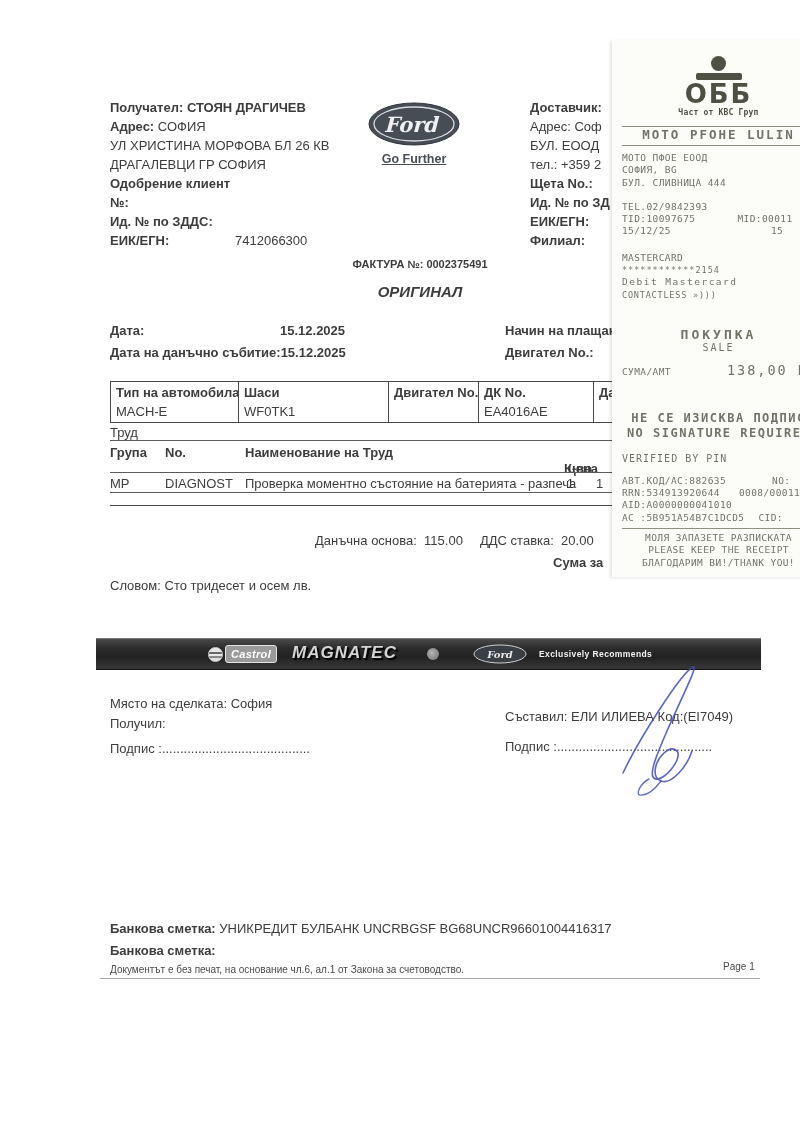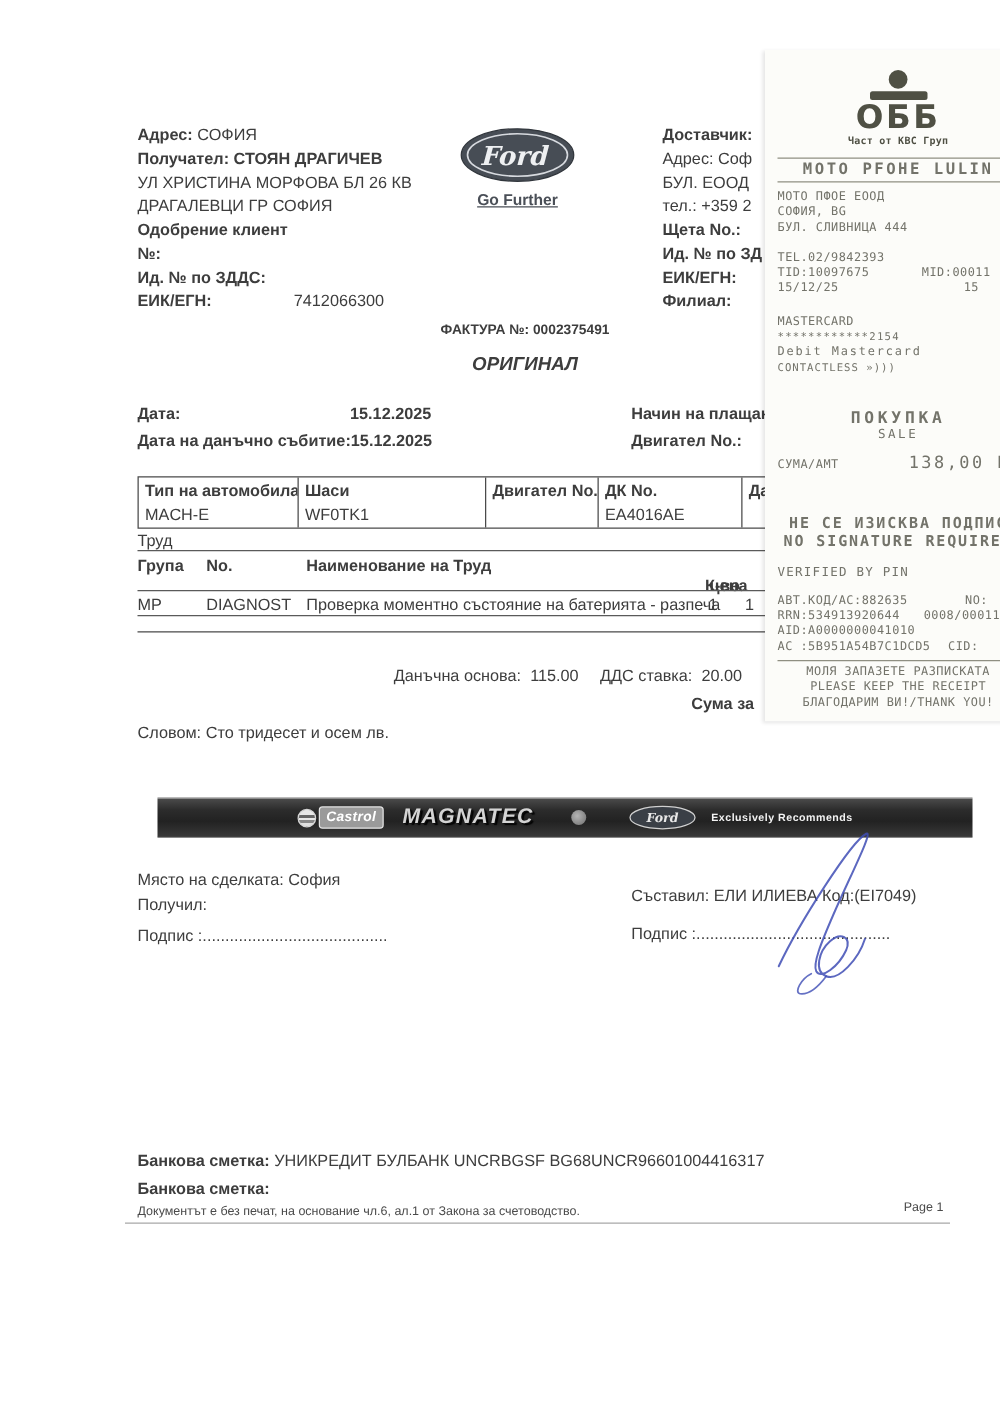--- a/index.html
+++ b/index.html
@@ -14,23 +14,23 @@
   .w170{min-width:170px;}
   
   .vt{display:grid;grid-template-columns:128px 150px 90px 115px 116px;border:1.5px solid #4a4a4a;}
   .vt .col{border-right:1.5px solid #4a4a4a;padding:1px 5px;height:40px;box-sizing:border-box;overflow:hidden;}
   .vt .col:last-child{border-right:none;}
   .vt .h{font-weight:bold;font-size:13px;line-height:19px;white-space:nowrap;}
   .vt .v{font-size:13px;line-height:19px;white-space:nowrap;}
   .hline{border-top:1px solid #5a5a5a;height:0;}
   .hline2{border-top:1.5px solid #4a4a4a;height:0;}
   
-  #banner{position:absolute;left:126px;top:638px;width:652px;height:30px;overflow:hidden;
+  #banner{position:absolute;left:96px;top:638px;width:652px;height:30px;overflow:hidden;
           background:linear-gradient(180deg,#4a4a4a 0%,#2c2c2c 30%,#222 60%,#383838 100%);
-          border-top:1px solid #777;border-bottom:1px solid #111;}
+          border-top:1px solid #777;border-bottom:1px solid #111;padding-left:13px;}
   .castrol-roundel{position:absolute;left:112px;top:8px;width:13px;height:13px;border-radius:50%;
           background:linear-gradient(180deg,#e8e8e8 0 30%,#666 30% 48%,#e8e8e8 48% 62%,#888 62% 78%,#e0e0e0 78% 100%);
           border:1px solid #d5d5d5;}
   .castrol-box{position:absolute;left:129px;top:6px;padding:0 5px;height:16px;line-height:16px;
           background:#9a9a9a;border:1px solid #e3e3e3;border-radius:3px;color:#fff;
           font-style:italic;font-weight:bold;font-size:11px;letter-spacing:.3px;}
   .magnatec{position:absolute;left:196px;top:4px;font-style:italic;font-weight:bold;font-size:17px;
           letter-spacing:1px;color:#d4d4d4;text-shadow:1px 1px 0 #0d0d0d,2px 2px 1px #000;}
   .puzzle{position:absolute;left:331px;top:9px;width:12px;height:12px;border-radius:50%;
           background:radial-gradient(circle at 40% 40%,#b5b5b5,#6e6e6e);}
@@ -55,22 +55,22 @@
   .amount{font-size:13.5px;letter-spacing:2px;}
   .footer-note{font-size:10px;color:#4a4a4a;}
   .sig-svg{position:absolute;left:595px;top:655px;z-index:12;}
 </style>
 </head>
 <body>
 
 <div id="page">
 
   <div class="abs doc" style="left:110px;top:98px;">
+    <div><span class="b">Получател:</span> <span class="b">СТОЯН ДРАГИЧЕВ</span></div>
     <div><span class="b">Адрес:</span> <span>СОФИЯ</span></div>
-    <div><span class="b">Получател:</span> <span class="b">СТОЯН ДРАГИЧЕВ</span></div>
     <div>УЛ ХРИСТИНА МОРФОВА БЛ 26 КВ</div>
     <div>ДРАГАЛЕВЦИ ГР СОФИЯ</div>
     <div class="b">Одобрение клиент</div>
     <div class="b">№:</div>
     <div class="b">Ид. № по ЗДДС:</div>
     <div><span class="b lbl w125">ЕИК/ЕГН:</span><span>7412066300</span></div>
   </div>
 
   <div class="abs" style="left:366px;top:102px;width:96px;text-align:center;">
     <svg width="92" height="44" viewBox="0 0 92 44">

